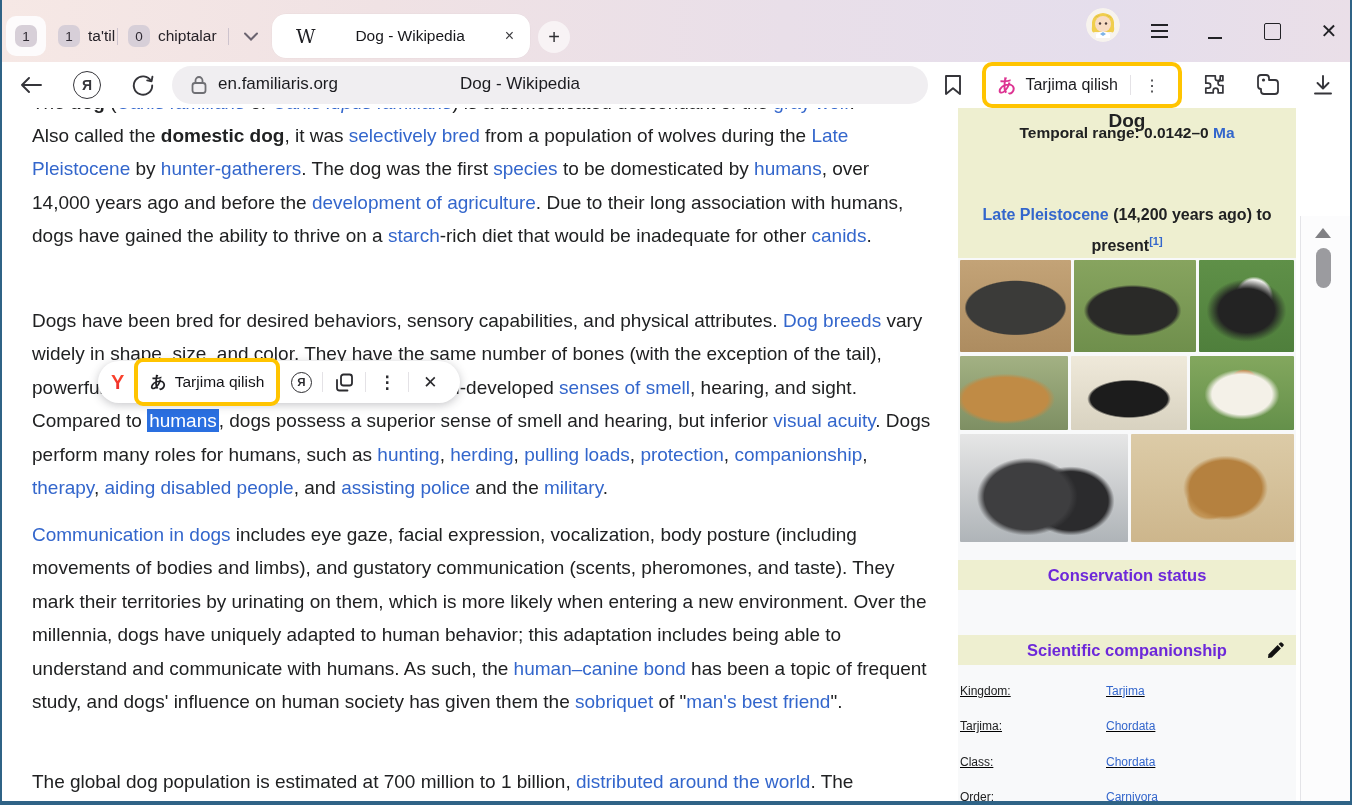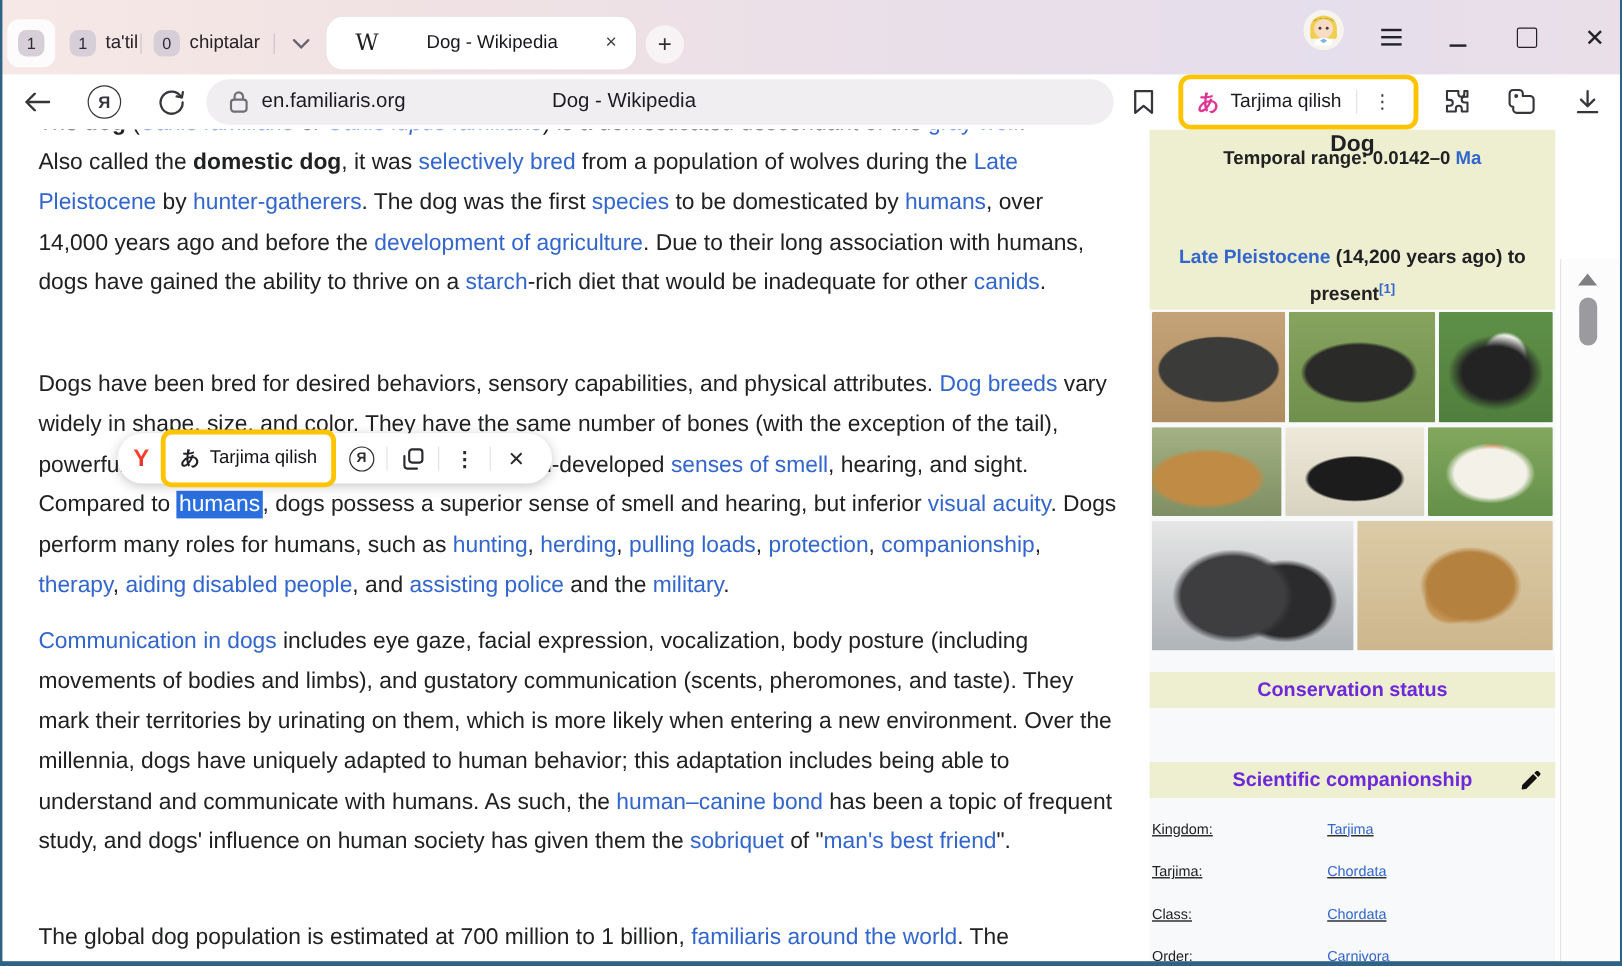--- a/index.html
+++ b/index.html
@@ -232,21 +232,21 @@
         </svg>
     </div>
   </div>
 
   <div class="content">
     <div class="article">
       <p class="p0">The <b>dog</b> (<a href="#" class="it">Canis familiaris</a> or <a href="#" class="it">Canis lupus familiaris</a>) is a domesticated descendant of the <a href="#">gray wolf</a>.</p>
       <p class="p1">Also called the <b>domestic dog</b>, it was <a href="#">selectively bred</a> from a population of wolves during the <a href="#">Late Pleistocene</a> by <a href="#">hunter-gatherers</a>. The dog was the first <a href="#">species</a> to be domesticated by <a href="#">humans</a>, over 14,000 years ago and before the <a href="#">development of agriculture</a>. Due to their long association with humans, dogs have gained the ability to thrive on a <a href="#">starch</a>-rich diet that would be inadequate for other <a href="#">canids</a>.</p>
       <p class="p2">Dogs have been bred for desired behaviors, sensory capabilities, and physical attributes. <a href="#">Dog breeds</a> vary widely in shape, size, and color. They have the same number of bones (with the exception of the tail), powerful jaws that house around 42 teeth, and well-developed <a href="#">senses of smell</a>, hearing, and sight. Compared to <a href="#" class="sel">humans</a>, dogs possess a superior sense of smell and hearing, but inferior <a href="#">visual acuity</a>. Dogs perform many roles for humans, such as <a href="#">hunting</a>, <a href="#">herding</a>, <a href="#">pulling loads</a>, <a href="#">protection</a>, <a href="#">companionship</a>, <a href="#">therapy</a>, <a href="#">aiding disabled people</a>, and <a href="#">assisting police</a> and the <a href="#">military</a>.</p>
       <p class="p3"><a href="#">Communication in dogs</a> includes eye gaze, facial expression, vocalization, body posture (including movements of bodies and limbs), and gustatory communication (scents, pheromones, and taste). They mark their territories by urinating on them, which is more likely when entering a new environment. Over the millennia, dogs have uniquely adapted to human behavior; this adaptation includes being able to understand and communicate with humans. As such, the <a href="#">human–canine bond</a> has been a topic of frequent study, and dogs' influence on human society has given them the <a href="#">sobriquet</a> of "<a href="#">man's best friend</a>".</p>
-      <p class="p4">The global dog population is estimated at 700 million to 1 billion, <a href="#">familiaris around the world</a>. The</p>
+      <p class="p4">The global dog population is estimated at 700 million to 1 billion, <a href="#">distributed around the world</a>. The</p>
     </div>
 
     <div class="popup">
       <span class="ylogo">Y</span>
       <span class="popgold goldbox">
         <span class="ja">あ</span>
         <span class="lbl">Tarjima qilish</span>
       </span>
       <span class="popic">
           <span class="ysearch">Я</span>

